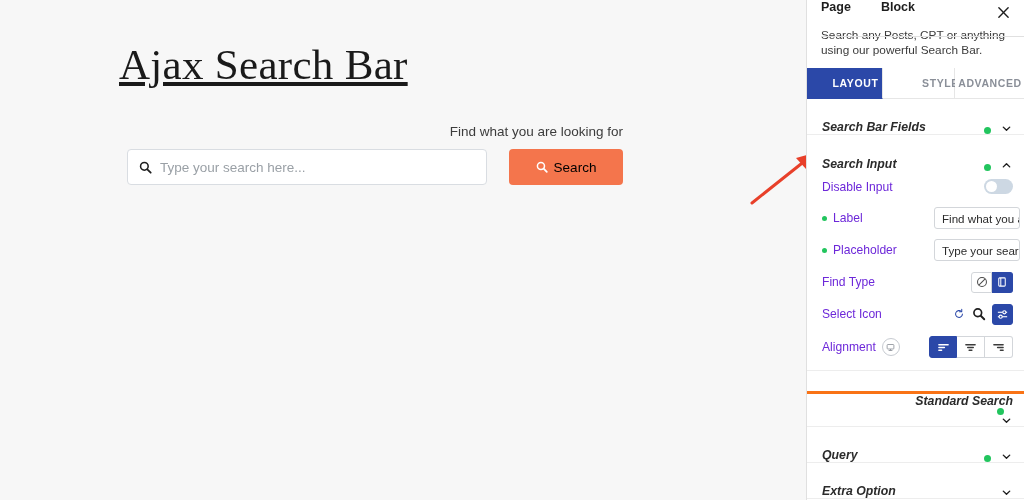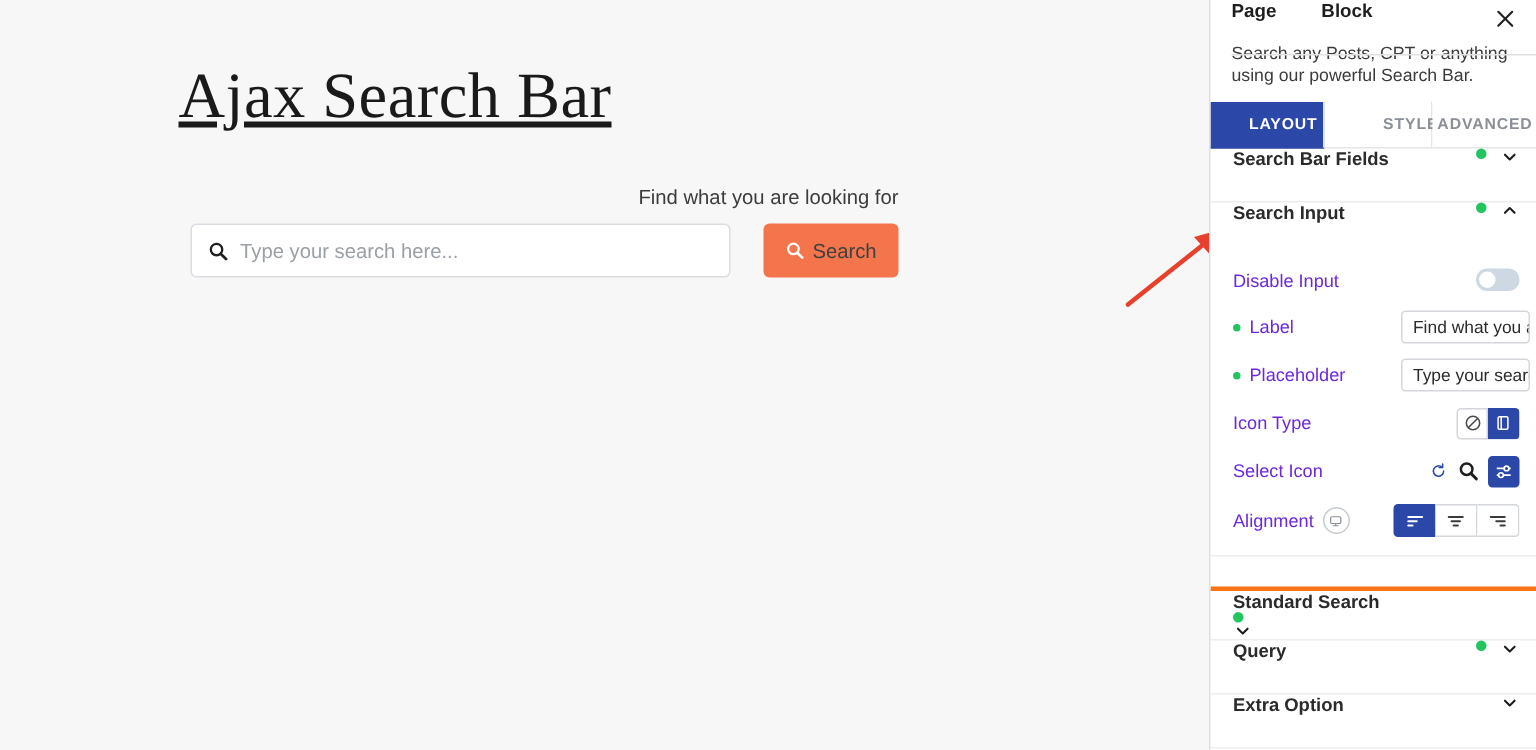--- a/index.html
+++ b/index.html
@@ -38,24 +38,24 @@
     border-radius: 4px;
     display: flex; align-items: center;
     box-sizing: border-box;
   }
   .search-box .mag { margin-left: 11px; margin-right: 8px; display: flex; }
   .search-box .ph {
     font-size: 13.5px; color: #9aa0a6; white-space: nowrap;
   }
   .search-btn {
     margin-left: 22px;
-    width: 90px; height: 36px;
+    width: 114px; height: 36px;
     background: #f4754c;
     border: none; border-radius: 4px;
-    color: #404040; font-size: 13.5px;
+    color: #000000; font-size: 13.5px;
     display: flex; align-items: center; justify-content: center;
     gap: 6px; cursor: pointer;
     font-family: "Liberation Sans", sans-serif;
   }
 
   
   .arrow { position: absolute; left: 744px; top: 148px; pointer-events: none; }
 
   
   .panel {
@@ -99,24 +99,24 @@
     box-sizing: border-box;
   }
   .tabbar .tb.t1 { width: 76px; }
   .tabbar .tb.t2 { width: 72px; padding-left: 44px; }
   .tabbar .tb.t3 { width: 70px; border-right: none; }
   .tabbar .tb.active {
     background: #2b48a8; color: #ffffff; border-bottom-color: #2b48a8; padding-left: 22px;
   }
 
   .section-hdr {
-    height: 36px; display: flex; align-items: flex-start;
+    height: 36px; display: flex; align-items: flex-end;
     padding: 0 11px 0 15px;
     border-bottom: 1px solid #ededed;
-    cursor: pointer; box-sizing: border-box;
+    cursor: pointer; box-sizing: border-box; font-style: italic;
   }
   .section-hdr .title {
     flex: 1; font-size: 12.3px; color: #2b2b2b; font-weight: 600;
     white-space: nowrap;
   }
   .dot-green {
     width: 7px; height: 7px; border-radius: 50%;
     background: #22c55e; margin-right: 9px; flex: 0 0 auto;
   }
   .chev { width: 13px; display: flex; align-items: center; justify-content: center; color: #1e1e1e; }
@@ -293,21 +293,21 @@
 
       <div class="row" style="min-height:32px;">
         <span class="lbl">
           <span class="bullet"></span>
           <span>Placeholder</span>
         </span>
         <span class="tinput">Type your searc</span>
       </div>
 
       <div class="row" style="min-height:32px;">
-        <span class="lbl">Icon Type</span>
+        <span class="lbl">Find Type</span>
         <span class="btn-group">
           <span class="sbtn first">
             <svg width="12" height="12" viewBox="0 0 14 14">
               <circle cx="7" cy="7" r="5.2" fill="none" stroke="#4b4b4b" stroke-width="1.2"></circle>
               <line x1="3.3" y1="10.7" x2="10.7" y2="3.3" stroke="#4b4b4b" stroke-width="1.2"></line>
             </svg>
           </span>
           <span class="sbtn last active">
             <svg width="12" height="12" viewBox="0 0 14 14">
               <rect x="3.2" y="2.2" width="7.6" height="9.6" rx="1" fill="none" stroke="#ffffff" stroke-width="1.2"></rect>

